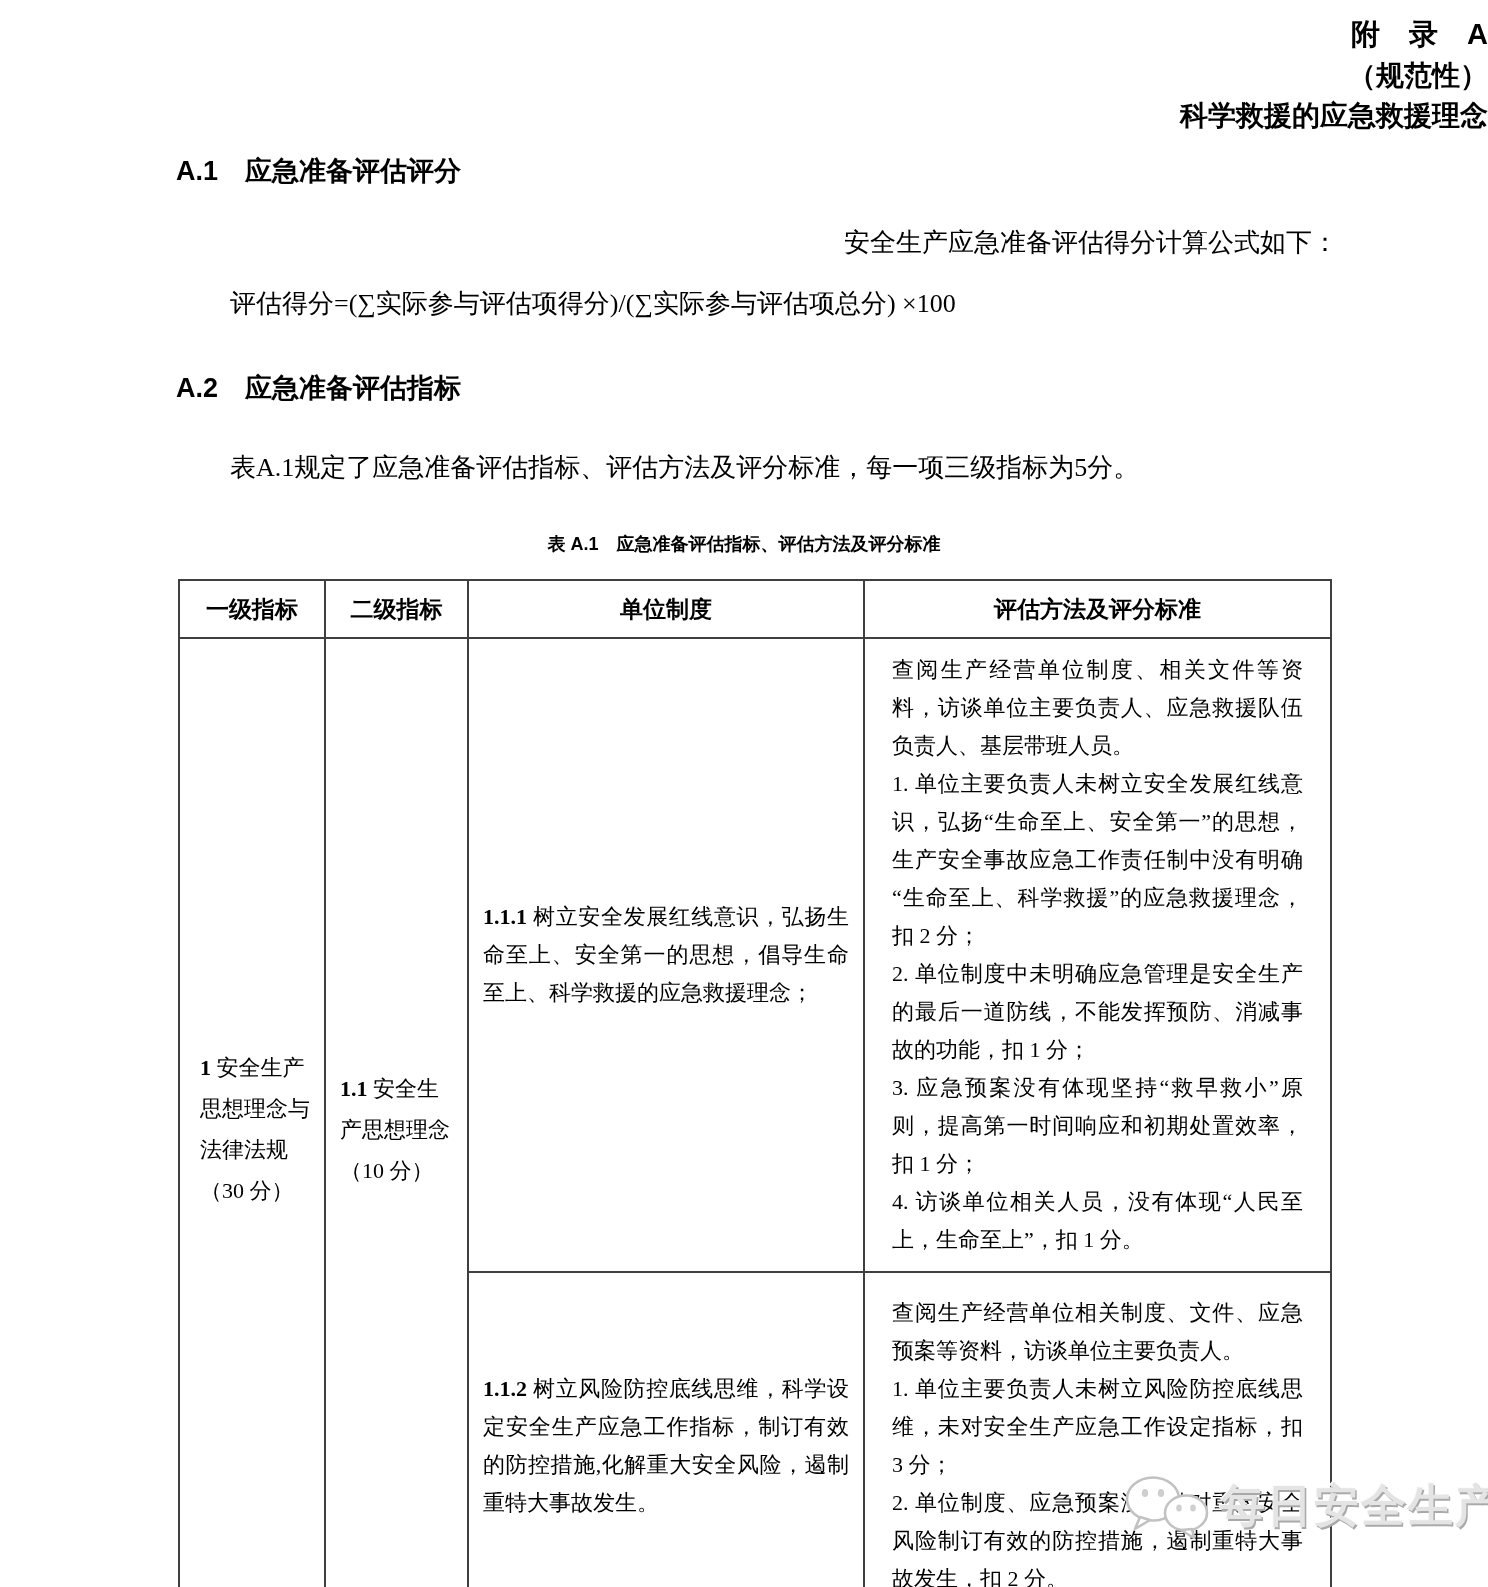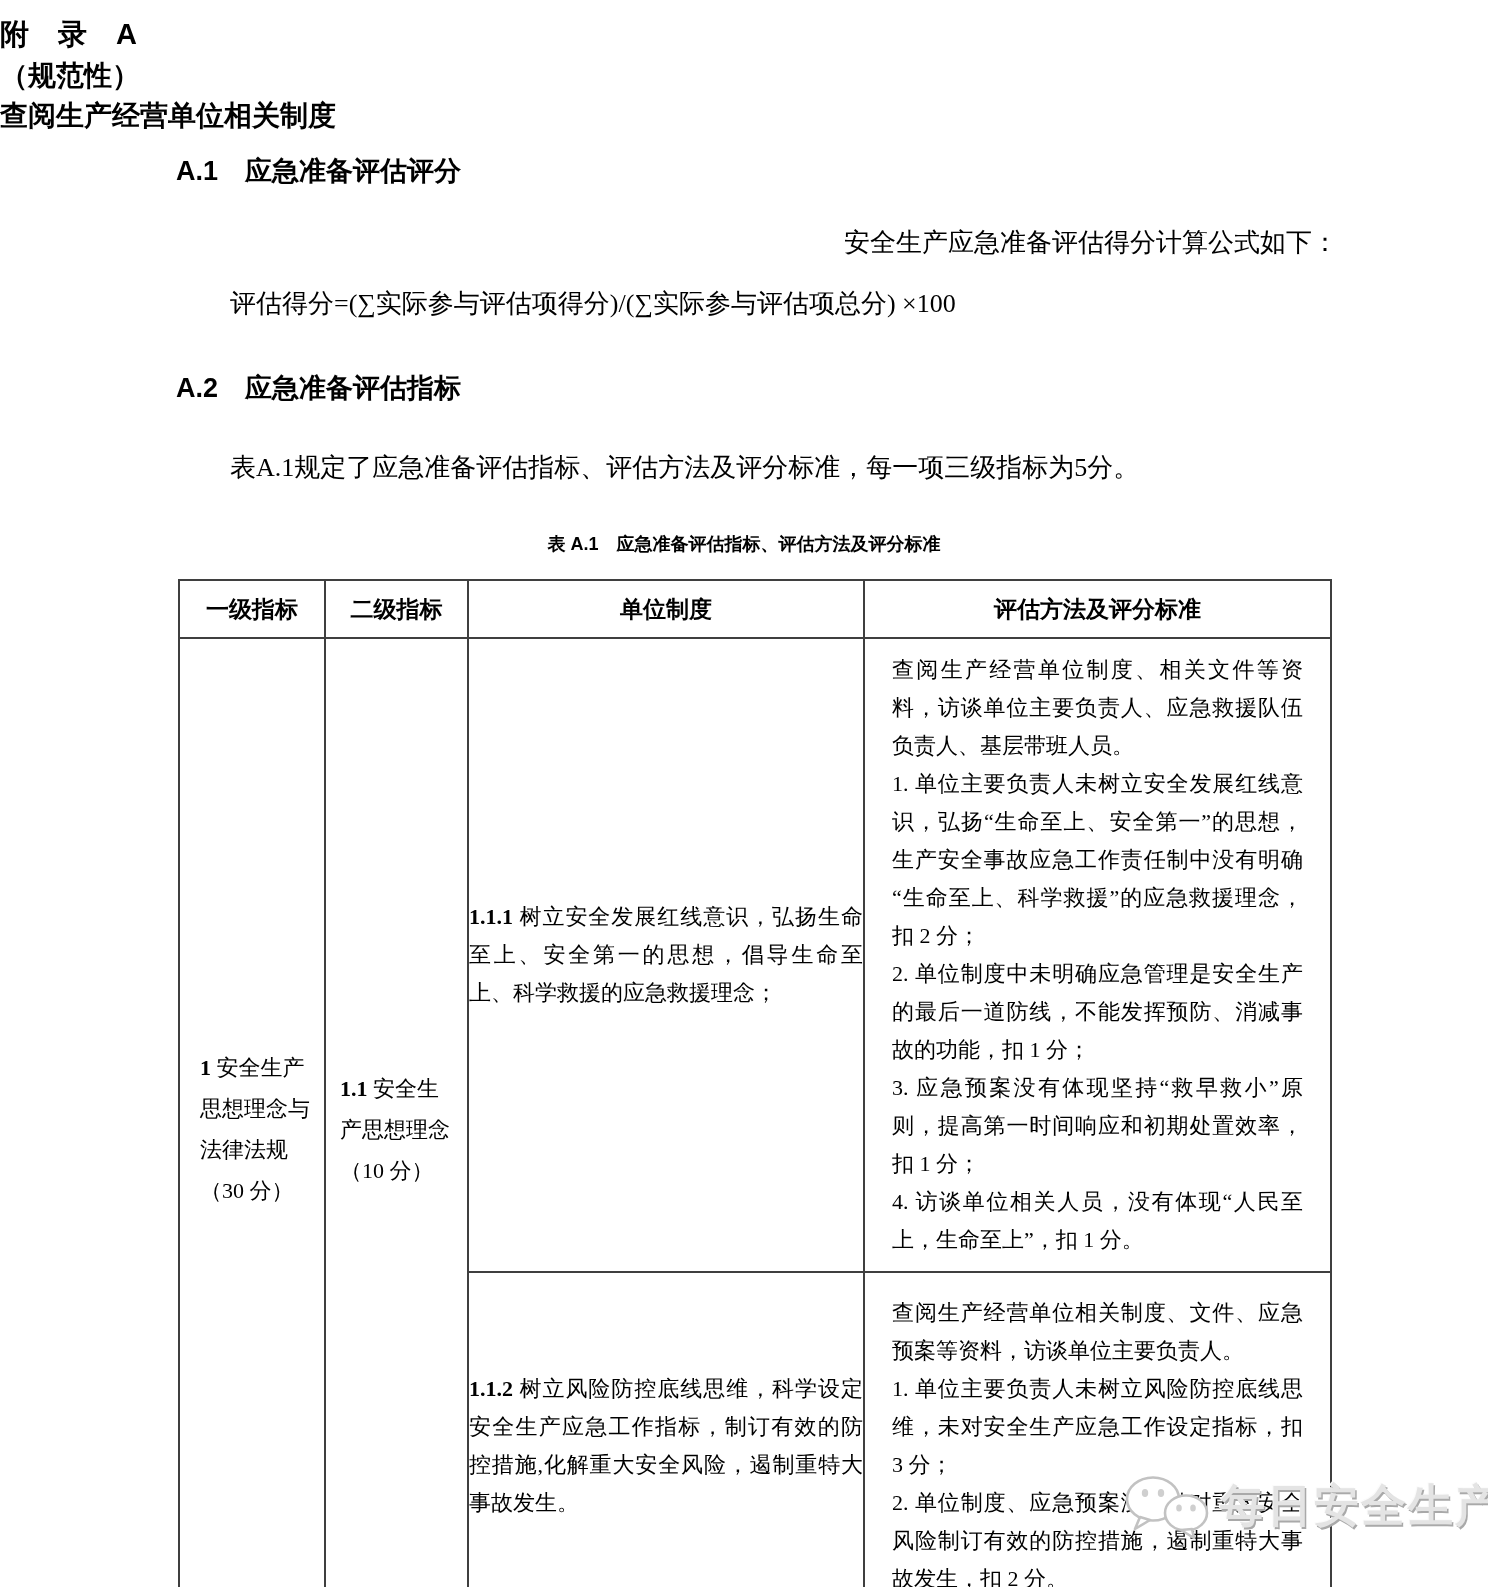--- a/index.html
+++ b/index.html
@@ -4,21 +4,21 @@
 <style>
   * { margin:0; padding:0; box-sizing:border-box; }
   html,body { background:#ffffff; }
   body {
     width:1488px; height:1587px;
     position:relative; overflow:hidden;
     color:#000;
     font-family:"Liberation Serif","DejaVu Serif",serif;
     -webkit-font-smoothing:antialiased;
   }
-  .doc-title { text-align:left; padding-top:12px;
+  .doc-title { text-align:right; padding-top:12px;
     font-family:"Liberation Sans","DejaVu Sans",sans-serif; font-weight:700; }
   .title-l1 { font-size:29px; line-height:44px; }
   .title-l2 { font-size:28px; line-height:40px; }
   .title-l3 { font-size:28px; line-height:40px; }
 
   .section-heading {
     font-family:"Liberation Sans","DejaVu Sans",sans-serif;
     font-weight:700; font-size:27px; line-height:34px;
     margin-left:176px;
   }
@@ -49,21 +49,21 @@
     height:58px; vertical-align:middle; text-align:center;
     font-family:"Liberation Sans","DejaVu Sans",sans-serif;
     font-weight:700; font-size:23px;
   }
   table.eval td { font-size:22px; vertical-align:middle; }
   tr.body-row-1 { height:586px; }
   tr.body-row-2 { height:348px; }
 
   td.c1 { line-height:41px; padding:8px 8px 8px 20px; white-space:pre-line; }
   td.c2 { line-height:41px; padding:8px 6px 8px 14px; white-space:pre-line; }
-  td.c3 { line-height:38px; padding:10px 0; text-align:justify; }
+  td.c3 { line-height:38px; padding:10px 14px; text-align:justify; }
   td.c4 { line-height:38px; padding:12px 27px; text-align:justify; white-space:pre-line; }
   .num { font-weight:700; }
 
   .watermark {
     position:absolute; left:1120px; top:1472px;
     display:flex; align-items:center; gap:4px;
     pointer-events:none;
   }
   .wm-text {
     font-size:45px; font-weight:700; letter-spacing:2px;
@@ -73,21 +73,21 @@
   }
 </style>
 </head>
 <body>
 
 <div class="page">
 
   <div class="doc-title">
     <div class="title-l1">附　录　A</div>
     <div class="title-l2">（规范性）</div>
-    <div class="title-l3">查阅生产经营单位相关制度</div>
+    <div class="title-l3">科学救援的应急救援理念</div>
   </div>
 
   <h2 class="section-heading" id="heading-a1">A.1　应急准备评估评分</h2>
   <p class="para" id="para-formula-intro">安全生产应急准备评估得分计算公式如下：</p>
   <p class="para" id="para-formula">评估得分=(∑实际参与评估项得分)/(∑实际参与评估项总分) ×100</p>
 
   <h2 class="section-heading" id="heading-a2">A.2　应急准备评估指标</h2>
   <p class="para" id="para-table-intro">表A.1规定了应急准备评估指标、评估方法及评分标准，每一项三级指标为5分。</p>
 
   <div class="table-caption">表 A.1　应急准备评估指标、评估方法及评分标准</div>

